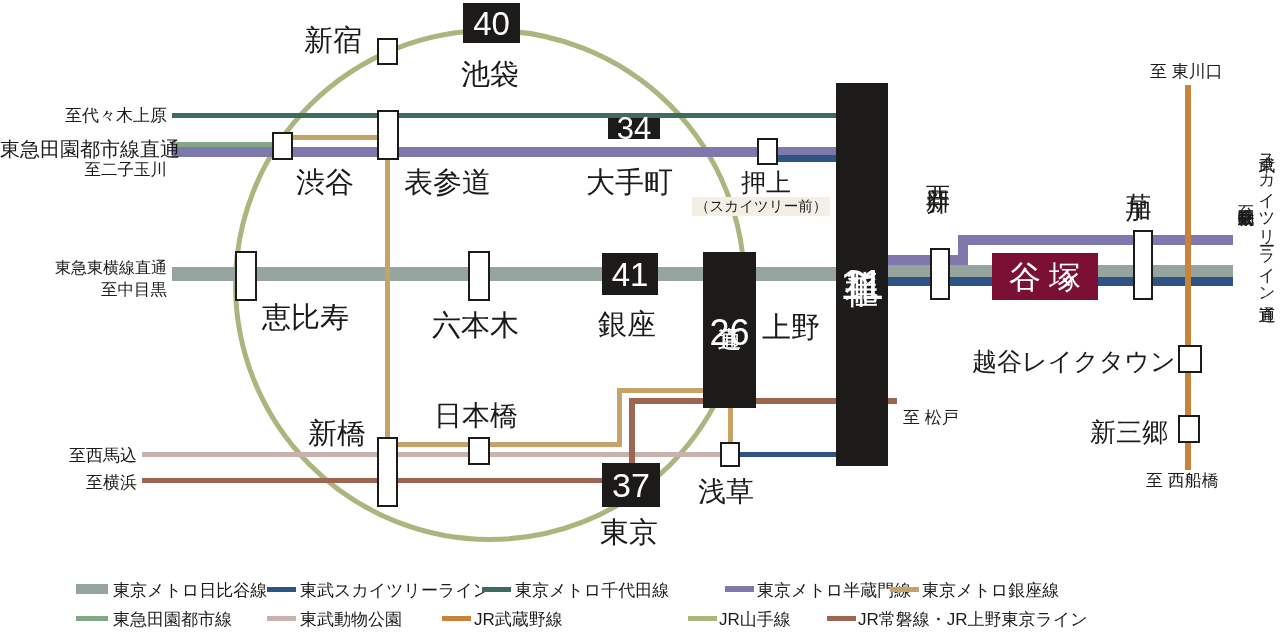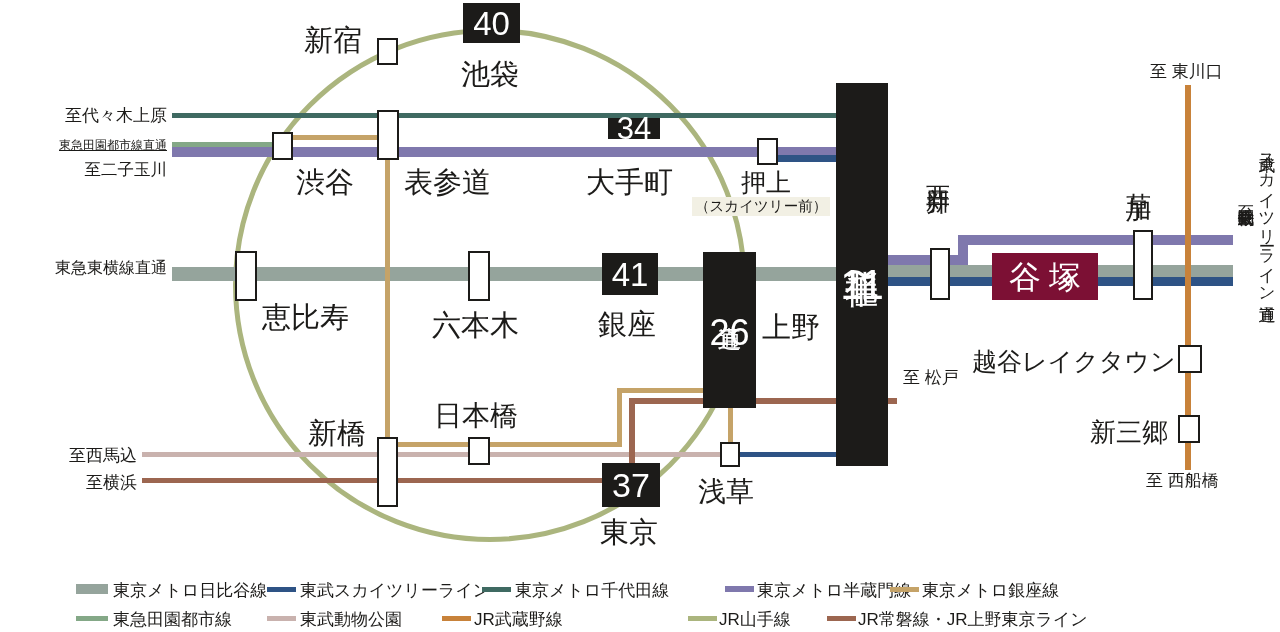--- a/index.html
+++ b/index.html
@@ -107,26 +107,27 @@
   <div class="lbl" style="left:600px;top:515px;font-size:29px;">東京</div>
   <div class="lbl" style="left:698px;top:475px;font-size:28px;">浅草</div>
   <div class="lbl" style="left:741px;top:168px;font-size:25px;">押上</div>
   <div class="lbl note" style="left:692px;top:197px;font-size:14.5px;">（スカイツリー前）</div>
   <div class="vlbl" style="left:926px;top:167px;font-size:24px;letter-spacing:2px;">西新井</div>
   <div class="vlbl" style="left:1126px;top:172px;font-size:26px;letter-spacing:4px;">草加</div>
   <div class="lbl" style="left:972px;top:347px;font-size:25px;">越谷レイクタウン</div>
   <div class="lbl" style="left:1090px;top:417px;font-size:26px;">新三郷</div>
 
   <div class="lbl ra" style="left:0;top:106px;width:167px;font-size:17px;">至代々木上原</div>
-  <div class="lbl ra" style="left:0;top:138px;width:167px;font-size:12px;text-decoration:underline;">東急田園都市線直通</div>
+  <div class="lbl ra" style="left:0;top:138px;width:167px;font-size:20px;">東急田園都市線直通</div>
   <div class="lbl ra" style="left:0;top:160px;width:167px;font-size:16.5px;">至二子玉川</div>
   <div class="lbl ra" style="left:0;top:259px;width:167px;font-size:16px;">東急東横線直通</div>
+  <div class="lbl ra" style="left:0;top:280px;width:167px;font-size:16.5px;">至中目黒</div>
   <div class="lbl ra" style="left:0;top:446px;width:137px;font-size:17px;">至西馬込</div>
   <div class="lbl ra" style="left:0;top:473px;width:137px;font-size:17px;">至横浜</div>
-  <div class="lbl" style="left:903px;top:368px;font-size:17px;">至 松戸</div>
+  <div class="lbl" style="left:903px;top:408px;font-size:17px;">至 松戸</div>
   <div class="lbl" style="left:1150px;top:62px;font-size:17px;">至 東川口</div>
   <div class="lbl" style="left:1146px;top:471px;font-size:17px;text-align:center;">至 西船橋</div>
   <div class="vlbl" style="left:1259px;top:143px;font-size:16.5px;">東武スカイツリーライン直通</div>
   <div class="vlbl" style="left:1238px;top:192px;font-size:16.5px;">至 東武動物公園</div>
 
   <div class="lg-swatch" style="left:76px;top:584px;width:32px;height:10px;background:var(--c-hibiya);"></div>
   <div class="lg-lbl" style="left:113px;top:582px;">東京メトロ日比谷線</div>
   <div class="lg-swatch" style="left:267px;top:587px;width:29px;height:5px;background:var(--c-tobu);"></div>
   <div class="lg-lbl" style="left:300px;top:582px;">東武スカイツリーライン</div>
   <div class="lg-swatch" style="left:482px;top:587px;width:29px;height:5px;background:var(--c-chiyoda);"></div>

